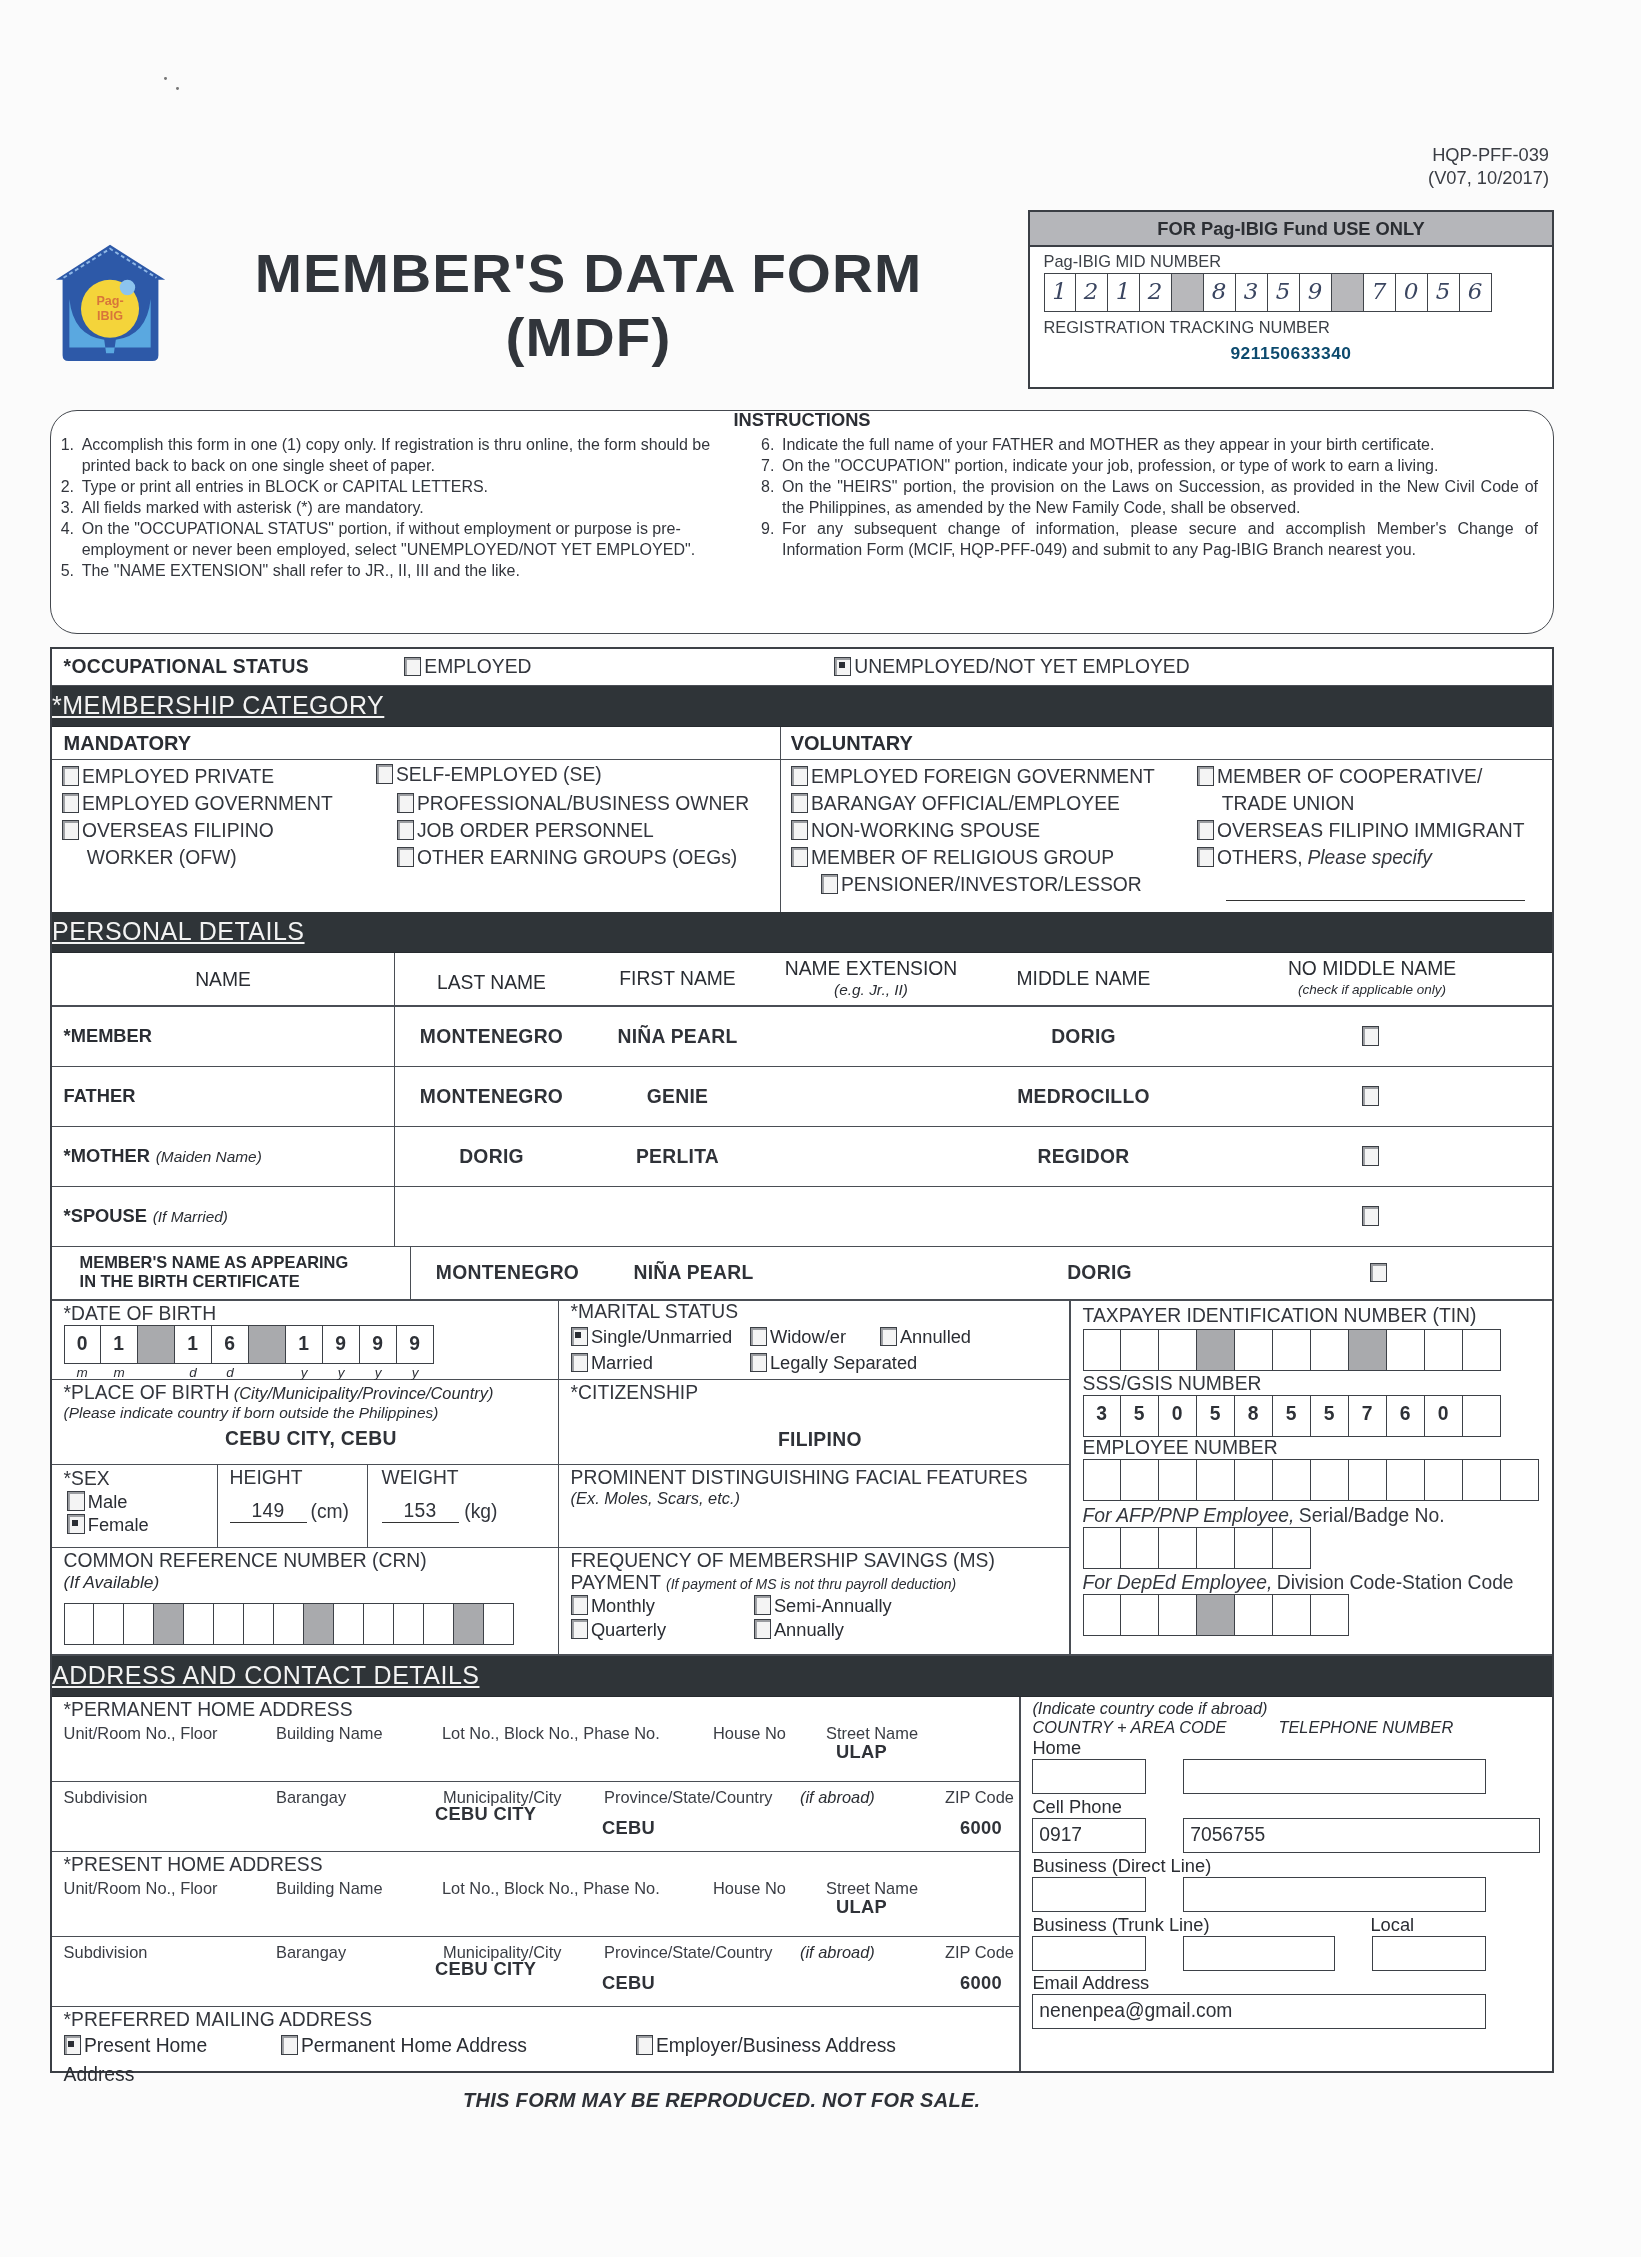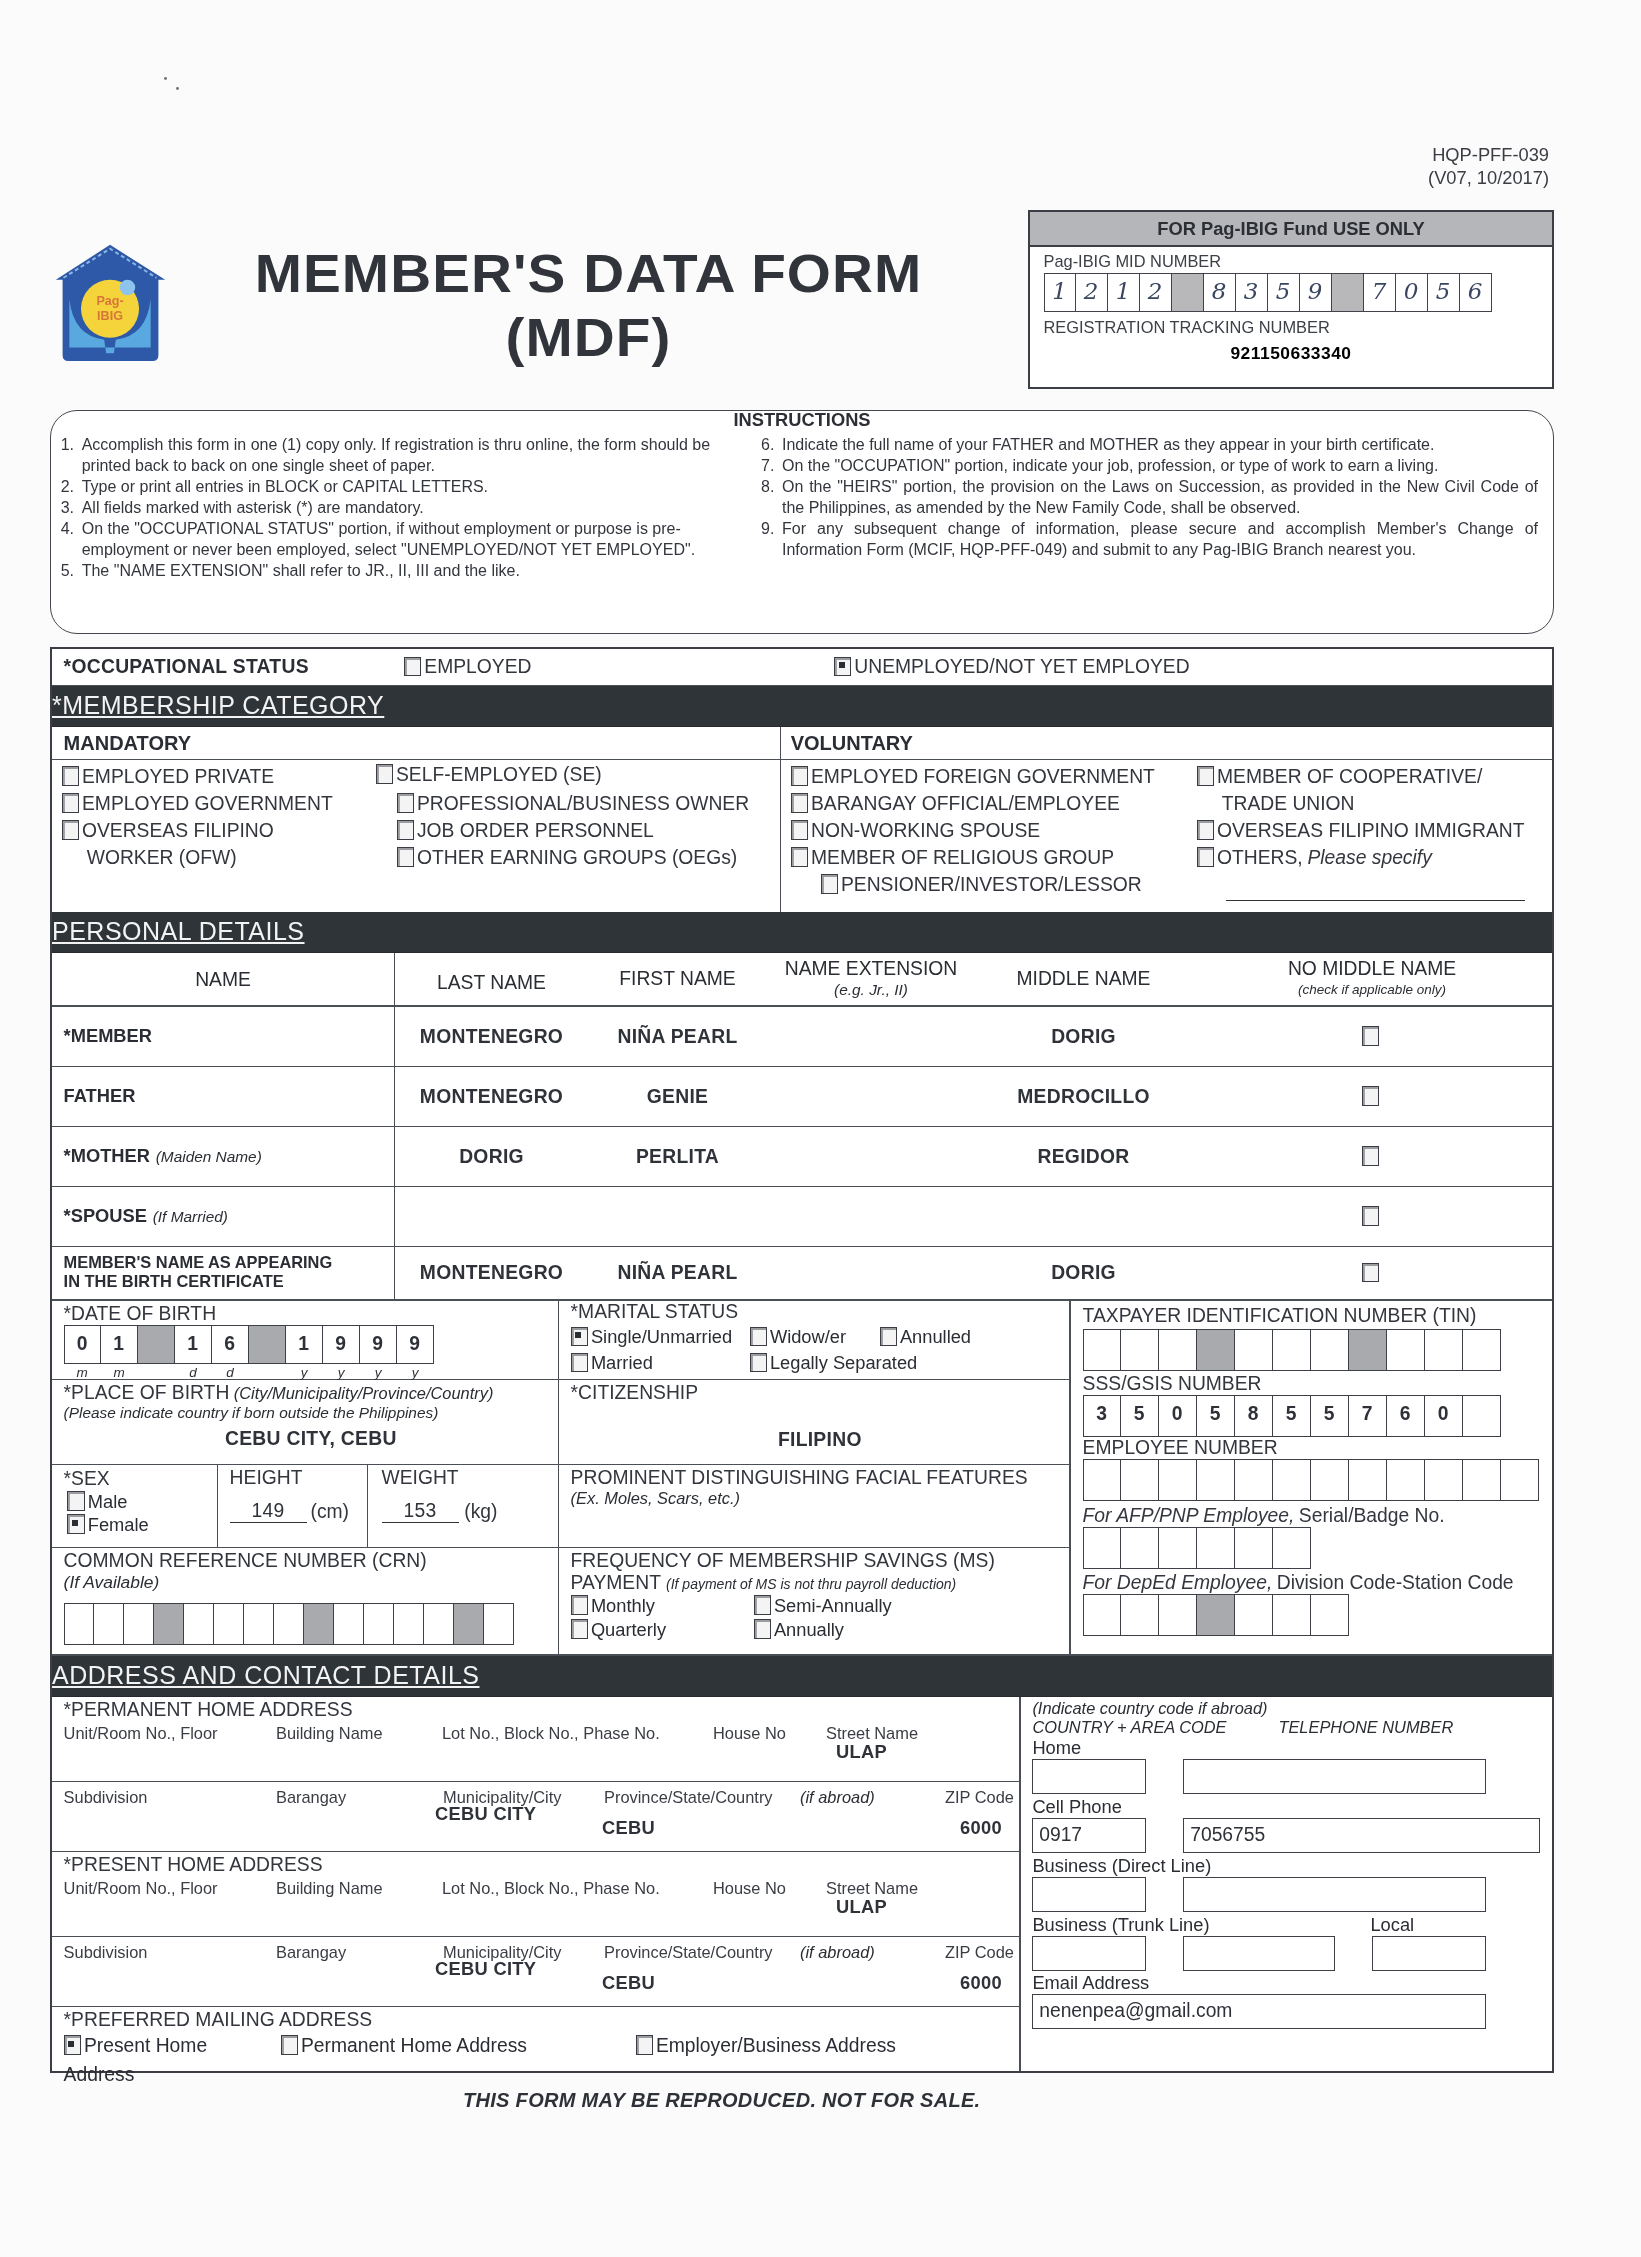--- a/index.html
+++ b/index.html
@@ -10,21 +10,21 @@
   .logo { left: 50px; top: 239px; width: 121px; height: 124px; }
   .title { left: 241px; top: 241px; width: 695px; text-align: center; font-family: "Liberation Sans", sans-serif; font-weight: bold; font-size: 54px; line-height: 64px; color: #31353b; letter-spacing: 1px; transform: scaleX(1.05); }
   
   .fundbox { left: 1028px; top: 210px; width: 526px; height: 179px; border: 2.9px solid #3b3f45; background: #fff; }
   .fundbox-head { height: 35px; background: #b5b6ba; border-bottom: 2.9px solid #3b3f45; text-align: center; font-weight: bold; font-size: 18.3px; line-height: 33px; color: #2b2e33; }
   .fund-lbl { font-size: 16.4px; color: #3c4047; padding-left: 13.5px; line-height: 19.3px; margin-top: 4.8px; }
   .mid-row { display: flex; margin: 1.9px 0 0 13.5px; height: 39px; }
   .mid-cell { width: 32px; height: 39px; border: 1.9px solid #40444a; border-left: none; font-family: "DejaVu Serif", serif; font-size: 23px; color: #3a4560; text-align: center; line-height: 35px; font-style: italic; }
   .mid-cell:first-child { border-left: 1.9px solid #40444a; }
   .mid-cell.shade { background: #b8b8bb; }
-  .rtn { text-align: center; font-size: 17.4px; font-weight: bold; color: #000000; margin-top: 5.8px; letter-spacing: 0.5px; }
+  .rtn { text-align: center; font-size: 17.4px; font-weight: bold; color: #0c4a6e; margin-top: 5.8px; letter-spacing: 0.5px; }
   
   .instr { left: 50px; top: 410px; width: 1504px; height: 224px; border: 1.9px solid #44484e; border-radius: 27px 27px 27px 27px; background: #fff; }
   .instr-title { position: absolute; top: -1.9px; left: 0; width: 100%; text-align: center; font-weight: bold; font-size: 18.3px; color: #2c2f35; }
   .instr-col { position: absolute; top: 23px; font-size: 16px; line-height: 21px; color: #33363d; }
   .instr-col .it { display: flex; }
   .instr-col .n { width: 21px; flex: none; }
   .instr-l { left: 9.7px; width: 690px; }
   .instr-r { left: 710px; width: 777px; text-align: justify; }
   
   .form { left: 50px; top: 647px; width: 1504px; border: 2.9px solid #3b3f45; background: #fff; }
@@ -236,21 +236,21 @@
       <div class="row" style="height: 60px; align-items: center; text-align: center;">
         <div style="width: 343px; height: 100%; border-right: 1.9px solid rgb(74, 78, 85); text-align: left; padding-left: 11.6px; line-height: 58px;"><span style="font-weight: bold; font-size: 18.3px;">*SPOUSE</span><span class="it-sm" style="margin-left: 5.8px;">(If Married)</span></div>
         <div class="val" style="width: 193px;"></div>
         <div class="val" style="width: 179px;"></div>
         <div class="val" style="width: 208px;"></div>
         <div class="val" style="width: 217px;"></div>
         <div style="flex: 1 1 0%;"><span class="cb"></span></div>
       </div>
     </div>
 
-  <div class="row" style="height:54px;border-bottom:2.9px solid #4a4e55;align-items:center;text-align:center;">
+  <div class="row" style="height:54px;border-bottom:2.9px solid #4a4e55;align-items:center;text-align:center;padding-left:16px;">
     <div style="width:343px;height:100%;border-right:1.9px solid #4a4e55;text-align:left;padding:5.8px 0 0 11.6px;font-weight:bold;font-size:16.4px;line-height:19.3px;">
       <div>MEMBER'S NAME AS APPEARING</div>
       <div>IN THE BIRTH CERTIFICATE</div>
     </div>
     <div class="val" style="width:193px;">MONTENEGRO</div>
     <div class="val" style="width:179px;">NIÑA PEARL</div>
     <div class="val" style="width:208px;"></div>
     <div class="val" style="width:217px;">DORIG</div>
     <div style="flex:1;"><span class="cb"></span></div>
   </div>

